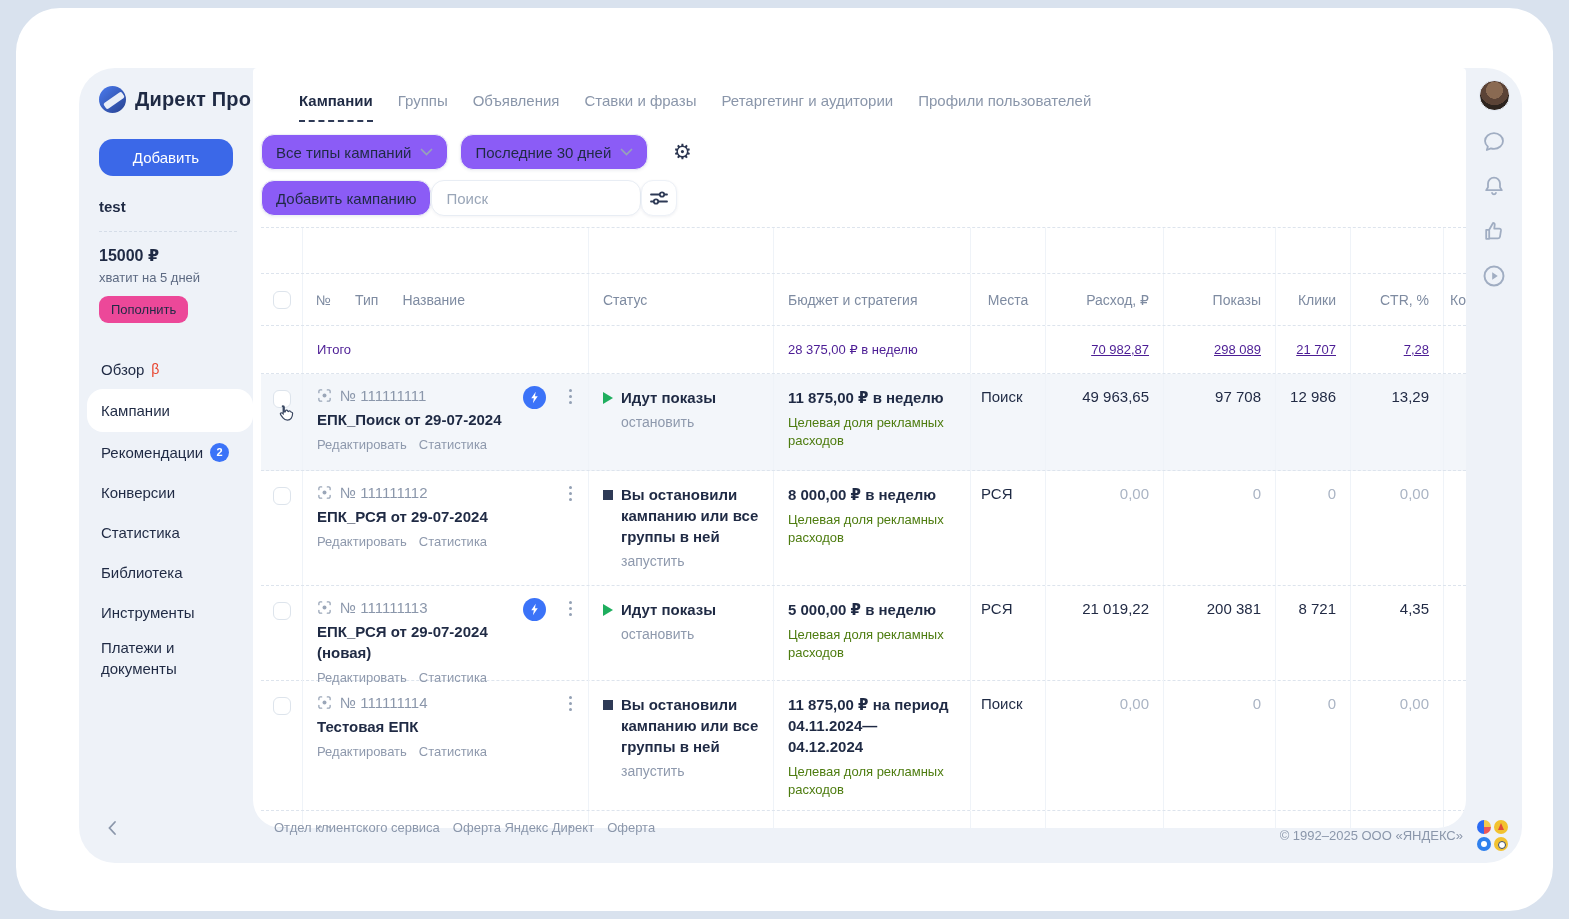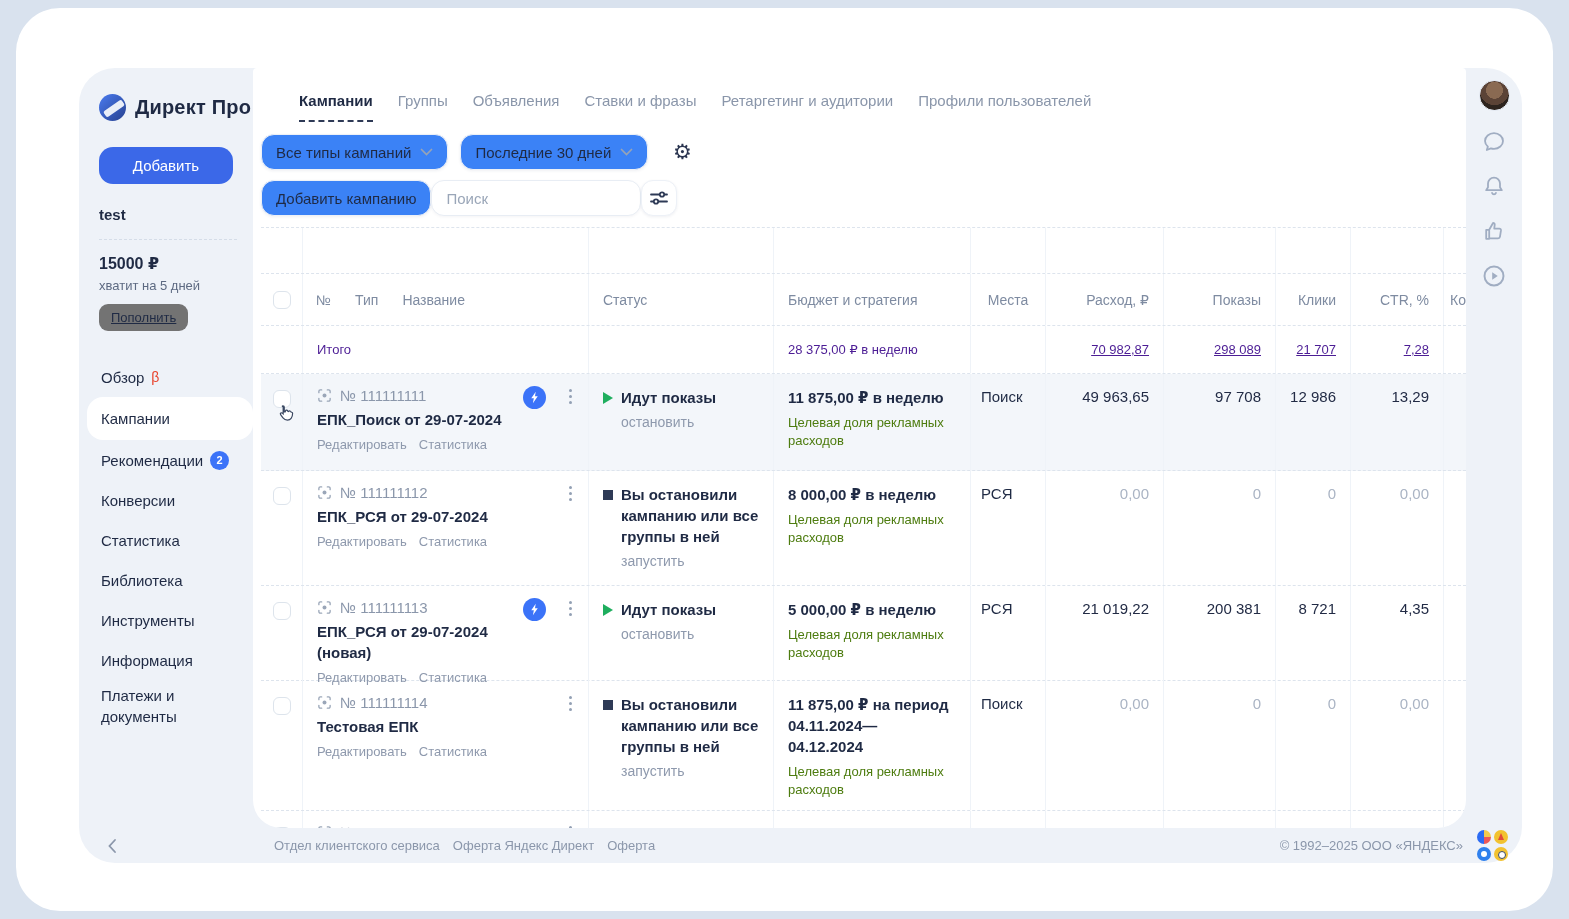--- a/index.html
+++ b/index.html
@@ -5,55 +5,55 @@
   * { margin:0; padding:0; box-sizing:border-box; }
   html,body { width:1569px; height:919px; overflow:hidden;
     font-family:"Liberation Sans","DejaVu Sans",sans-serif;
     background:#d9e2ee; color:#222b45; }
   .outer-card { position:absolute; left:16px; top:8px; width:1537px; height:903px;
     background:#ffffff; border-radius:44px; }
   .app { position:absolute; left:63px; top:60px; width:1443px; height:795px;
     background:#eef2f8; border-radius:36px; }
 
   
-  .sidebar { position:absolute; left:0; top:8px; width:174px; height:760px; padding:18px 0 0 20px; }
+  .sidebar { position:absolute; left:0; top:0; width:174px; height:760px; padding:18px 0 0 20px; }
   .logo-row { display:flex; align-items:center; gap:9px; margin-bottom:26px; }
   .logo-mark { width:27px; height:27px; border-radius:50%;
     background:linear-gradient(135deg,#4a7bf0 0%,#27418f 100%); position:relative; overflow:hidden; flex:0 0 auto;}
   .logo-mark::after { content:""; position:absolute; left:4px; top:11px; width:22px; height:7px;
     background:#e9eef8; transform:rotate(-35deg); border-radius:2px; }
   .logo-text { font-size:20px; font-weight:700; color:#1f2a44; letter-spacing:.2px; }
   .add-btn { width:134px; height:37px; background:#3b68e8; color:#fff; border:none;
     border-radius:14px; font-size:15px; font-weight:500; font-family:inherit; }
   .account-name { margin-top:22px; font-size:15px; font-weight:700; color:#1f2a44; }
   .side-divider { margin:16px 0 14px; width:138px; border-top:1px dashed #d5dde8; }
   .balance { font-size:16px; font-weight:700; color:#1f2a44; }
   .balance-note { margin-top:5px; font-size:13px; color:#5d6a82; }
-  .topup-btn { margin-top:11px; height:27px; padding:0 12px; background:#737373; color:#1f2a44;
-    border:none; border-radius:9px; font-size:13px; font-family:inherit;text-decoration:underline; }
+  .topup-btn { margin-top:11px; height:27px; padding:0 12px; background:#ec4899; color:#1f2a44;
+    border:none; border-radius:9px; font-size:13px; font-family:inherit; }
   .nav { margin-top:26px; display:flex; flex-direction:column; }
   .nav-item { position:relative; height:40px; display:flex; align-items:center; gap:7px;
     font-size:15px; font-weight:500; color:#1f2a44; padding-left:2px; cursor:default; }
   .nav-item.multiline { height:auto; line-height:21px; padding:5px 24px 5px 2px; }
   .nav-item.active { background:#ffffff; border-radius:16px; margin-left:-12px; padding-left:14px;
     width:166px; height:43px; }
   .beta { color:#e8442e; font-size:14px; }
   .count-badge { width:19px; height:19px; border-radius:50%; background:#3b73f8; color:#fff;
     font-size:11px; font-weight:700; display:flex; align-items:center; justify-content:center; }
 
   
   .content { position:absolute; left:174px; top:0; width:1213px; height:760px; background:#ffffff;
     border-radius:4px 4px 28px 28px; overflow:hidden; }
   .tabs { display:flex; gap:25px; padding:24px 0 0 46px; }
   .tab { font-size:15px; color:#8a96aa; padding-bottom:11px; cursor:default; }
   .tab.active { color:#1f2a44; font-weight:700; border-bottom:2px dashed #2e3a56; }
 
   .filters-row1 { display:flex; gap:12px; align-items:center; padding:12px 0 0 8px; }
   .pill { display:flex; align-items:center; gap:9px; height:36px; padding:0 14px;
-    background:#3b82f6; border:1px solid #edf1f7; border-radius:13px;
+    background:#8b5cf6; border:1px solid #edf1f7; border-radius:13px;
     box-shadow:0 1px 3px rgba(30,45,80,.07); font-size:15px; color:#1f2a44; }
   .gear-btn { margin-left:4px; width:36px; height:36px; display:flex; align-items:center;
     justify-content:center; font-size:21px; color:#2b3550; background:transparent; border:none; }
   .filters-row2 { display:flex; align-items:center; padding:10px 0 0 8px; }
   .search-input { width:210px; height:36px; padding:0 14px; border:1px solid #e8edf4;
     border-radius:13px; font-size:15px; font-family:inherit; color:#1f2a44; background:#fff;
     box-shadow:0 1px 3px rgba(30,45,80,.05); }
   .search-input::placeholder { color:#9aa6b8; }
   .sliders-btn { width:36px; height:36px; background:#fff; border:1px solid #edf1f7;
     border-radius:12px; box-shadow:0 1px 3px rgba(30,45,80,.07);
@@ -114,22 +114,22 @@
 
   
   .rail { position:absolute; right:0; top:0; width:56px; height:760px; display:flex;
     flex-direction:column; align-items:center; padding-top:12px; gap:15px; }
   .avatar { width:31px; height:31px; border-radius:50%;
     background:radial-gradient(circle at 50% 32%,#8a6a52 0 34%,#5b4336 35% 60%,#2d241e 61% 100%);
     border:1px solid #e2e8f0; }
   .rail-ico { width:30px; height:30px; display:flex; align-items:center; justify-content:center; }
 
   
-  .app-footer { position:absolute; left:0; bottom:0; width:100%; height:35px; display:flex;
-    align-items:center; font-size:13px; color:#8b97ab; }
+  .app-footer { position:absolute; left:0; bottom:8px; width:100%; height:35px; display:flex;
+    align-items:flex-start; font-size:13px; color:#8b97ab; }
   .collapse-btn { margin-left:28px; width:20px; display:flex; align-items:center; }
   .foot-links { margin-left:147px; display:flex; gap:13px; }
   .foot-right { margin-left:auto; display:flex; align-items:center; gap:14px; margin-right:14px; }
   .widget-grid { display:grid; grid-template-columns:14px 14px; grid-gap:3px; }
   .wi { width:14px; height:14px; border-radius:50%; position:relative; }
   .wi1 { background:conic-gradient(#f2c94c 0 25%, #eb5757 25% 50%, #2b6bf3 50% 100%); }
   .wi2 { background:#f2c230; } .wi2::after { content:""; position:absolute; left:4px; top:3px;
     width:0; height:0; border-left:3px solid transparent; border-right:3px solid transparent;
     border-bottom:7px solid #e24a3b; }
   .wi3 { background:#2f80ed; } .wi3::after { content:""; position:absolute; left:4px; top:4px;
@@ -172,23 +172,20 @@
       </div>
       <div class="nav-item">
         <span>Статистика</span>
       </div>
       <div class="nav-item">
         <span>Библиотека</span>
       </div>
       <div class="nav-item">
         <span>Инструменты</span>
       </div>
-      <div class="nav-item">
-        <span>Информация</span>
-      </div>
       <div class="nav-item multiline">
         <span>Платежи и документы</span>
       </div>
     </div>
   </div>
 
   <div class="content">
 
     <div class="tabs">
       <div class="tab active">Кампании</div>

